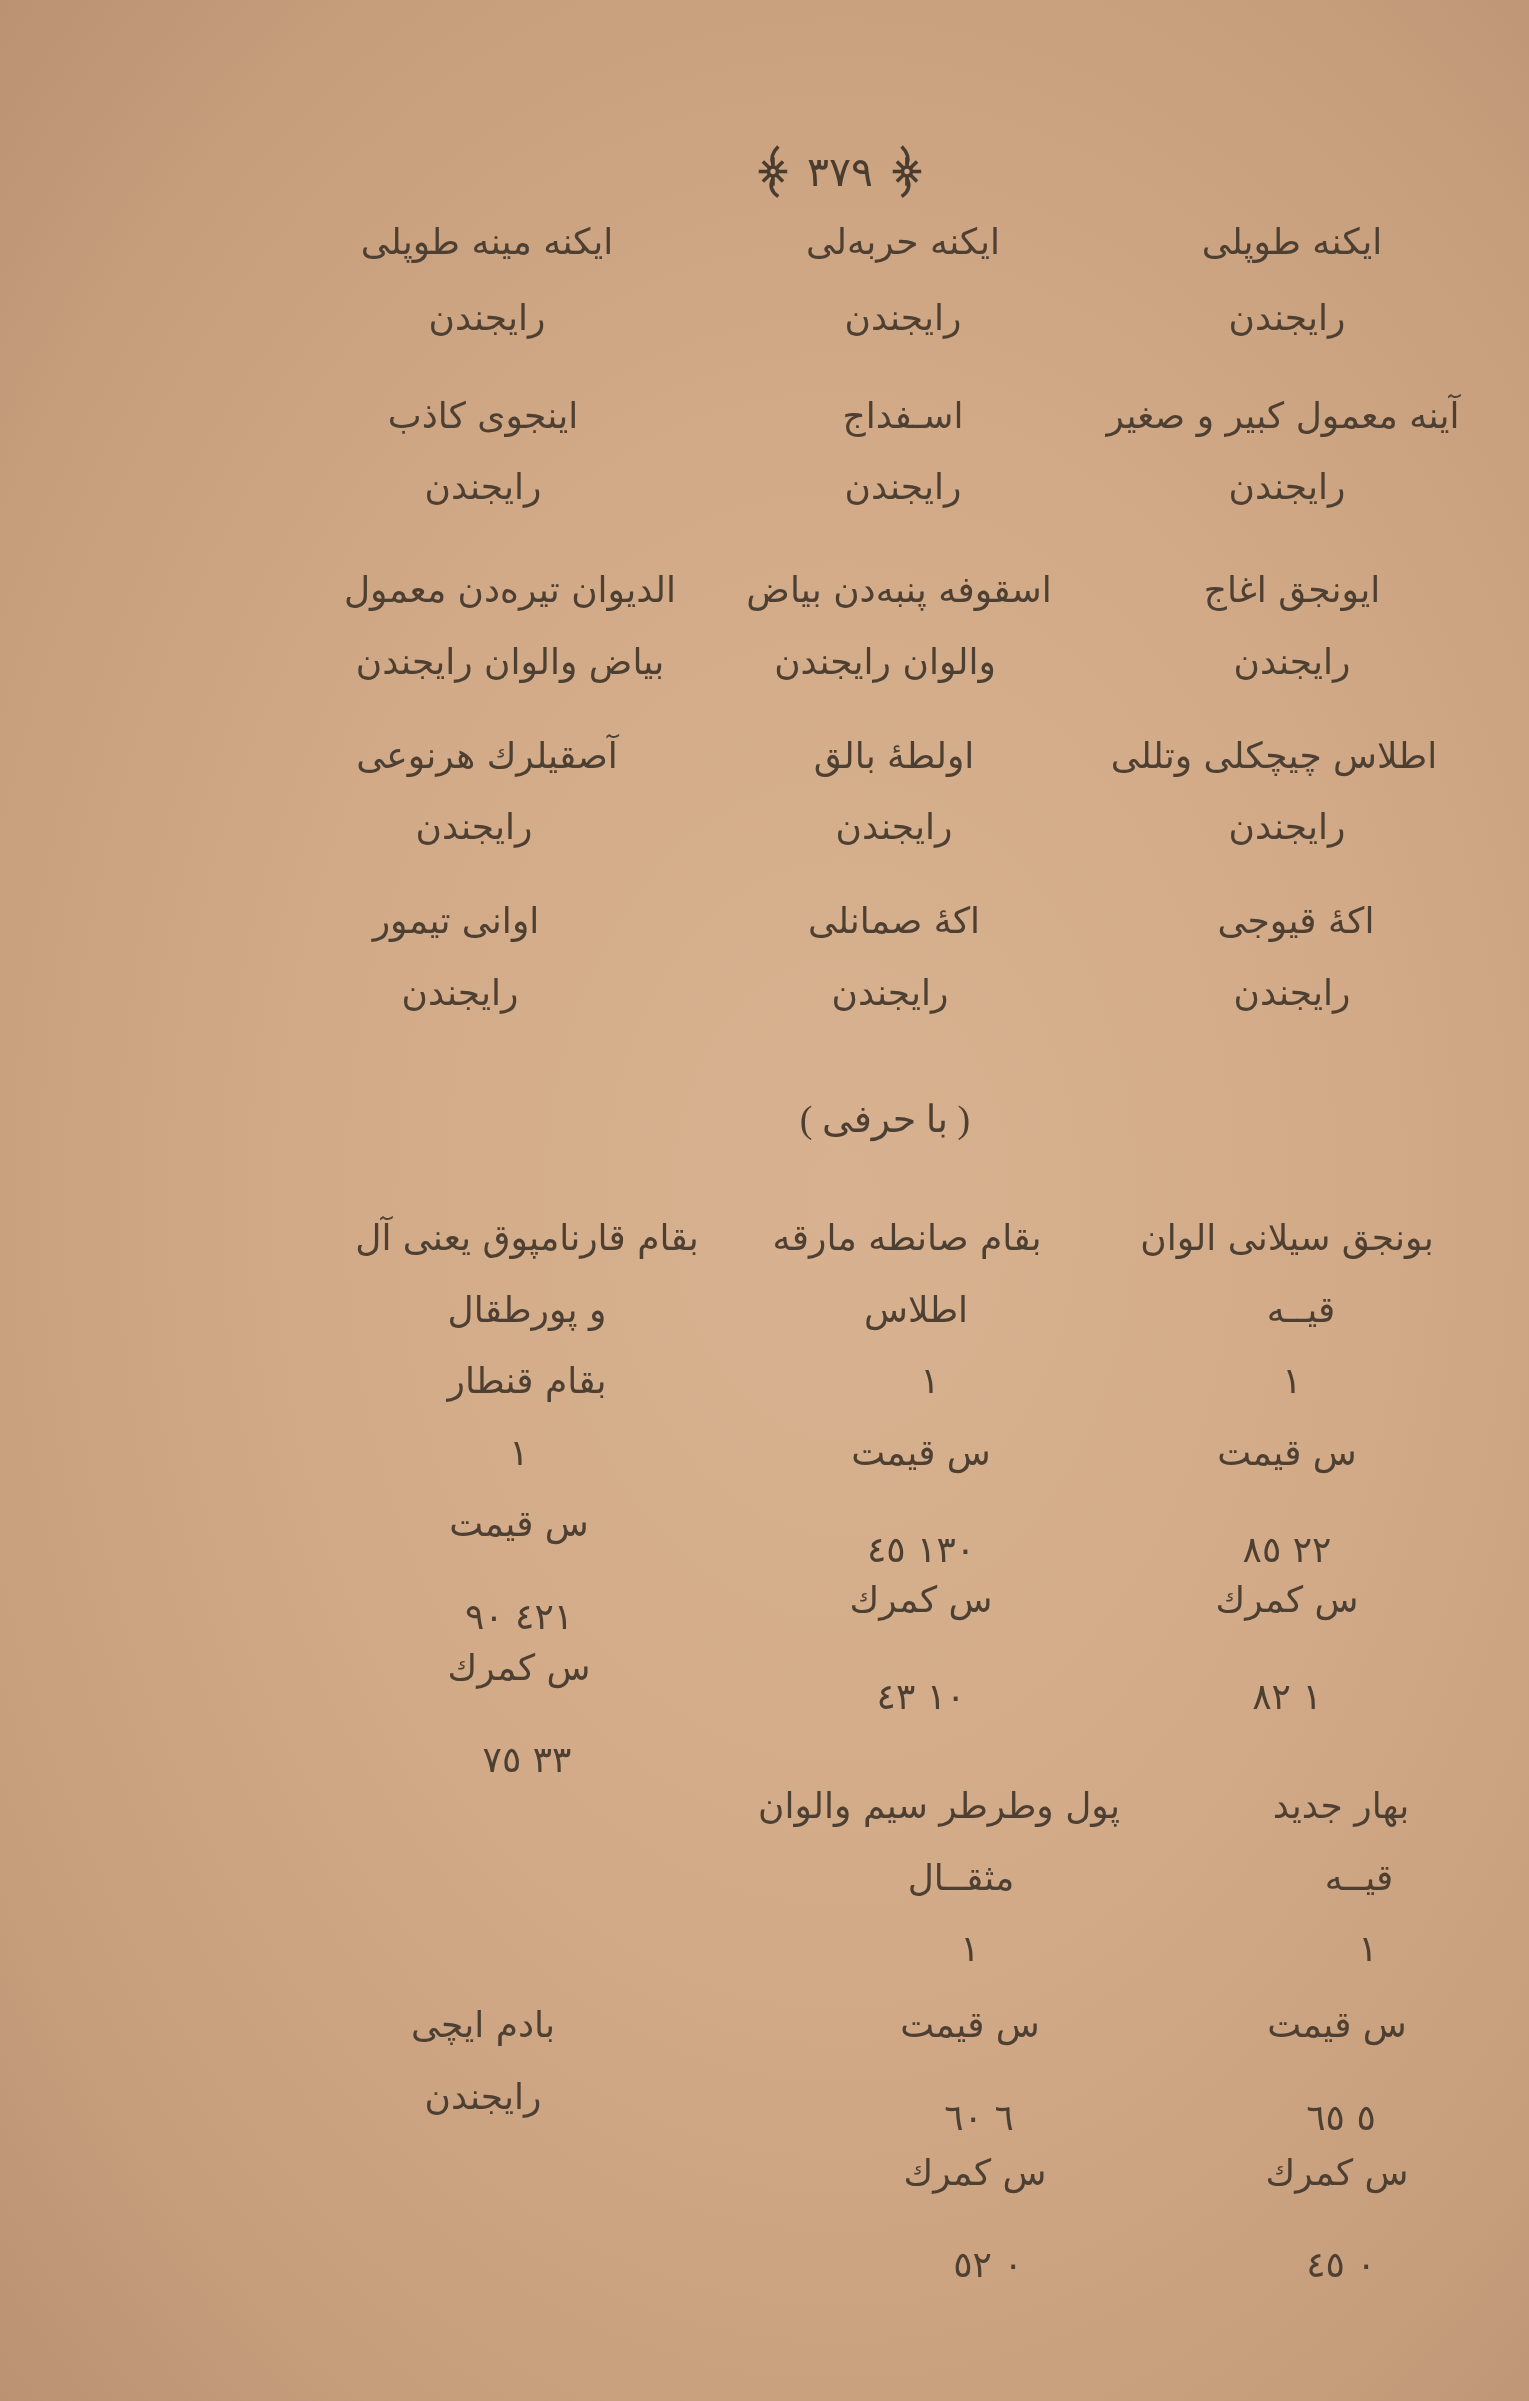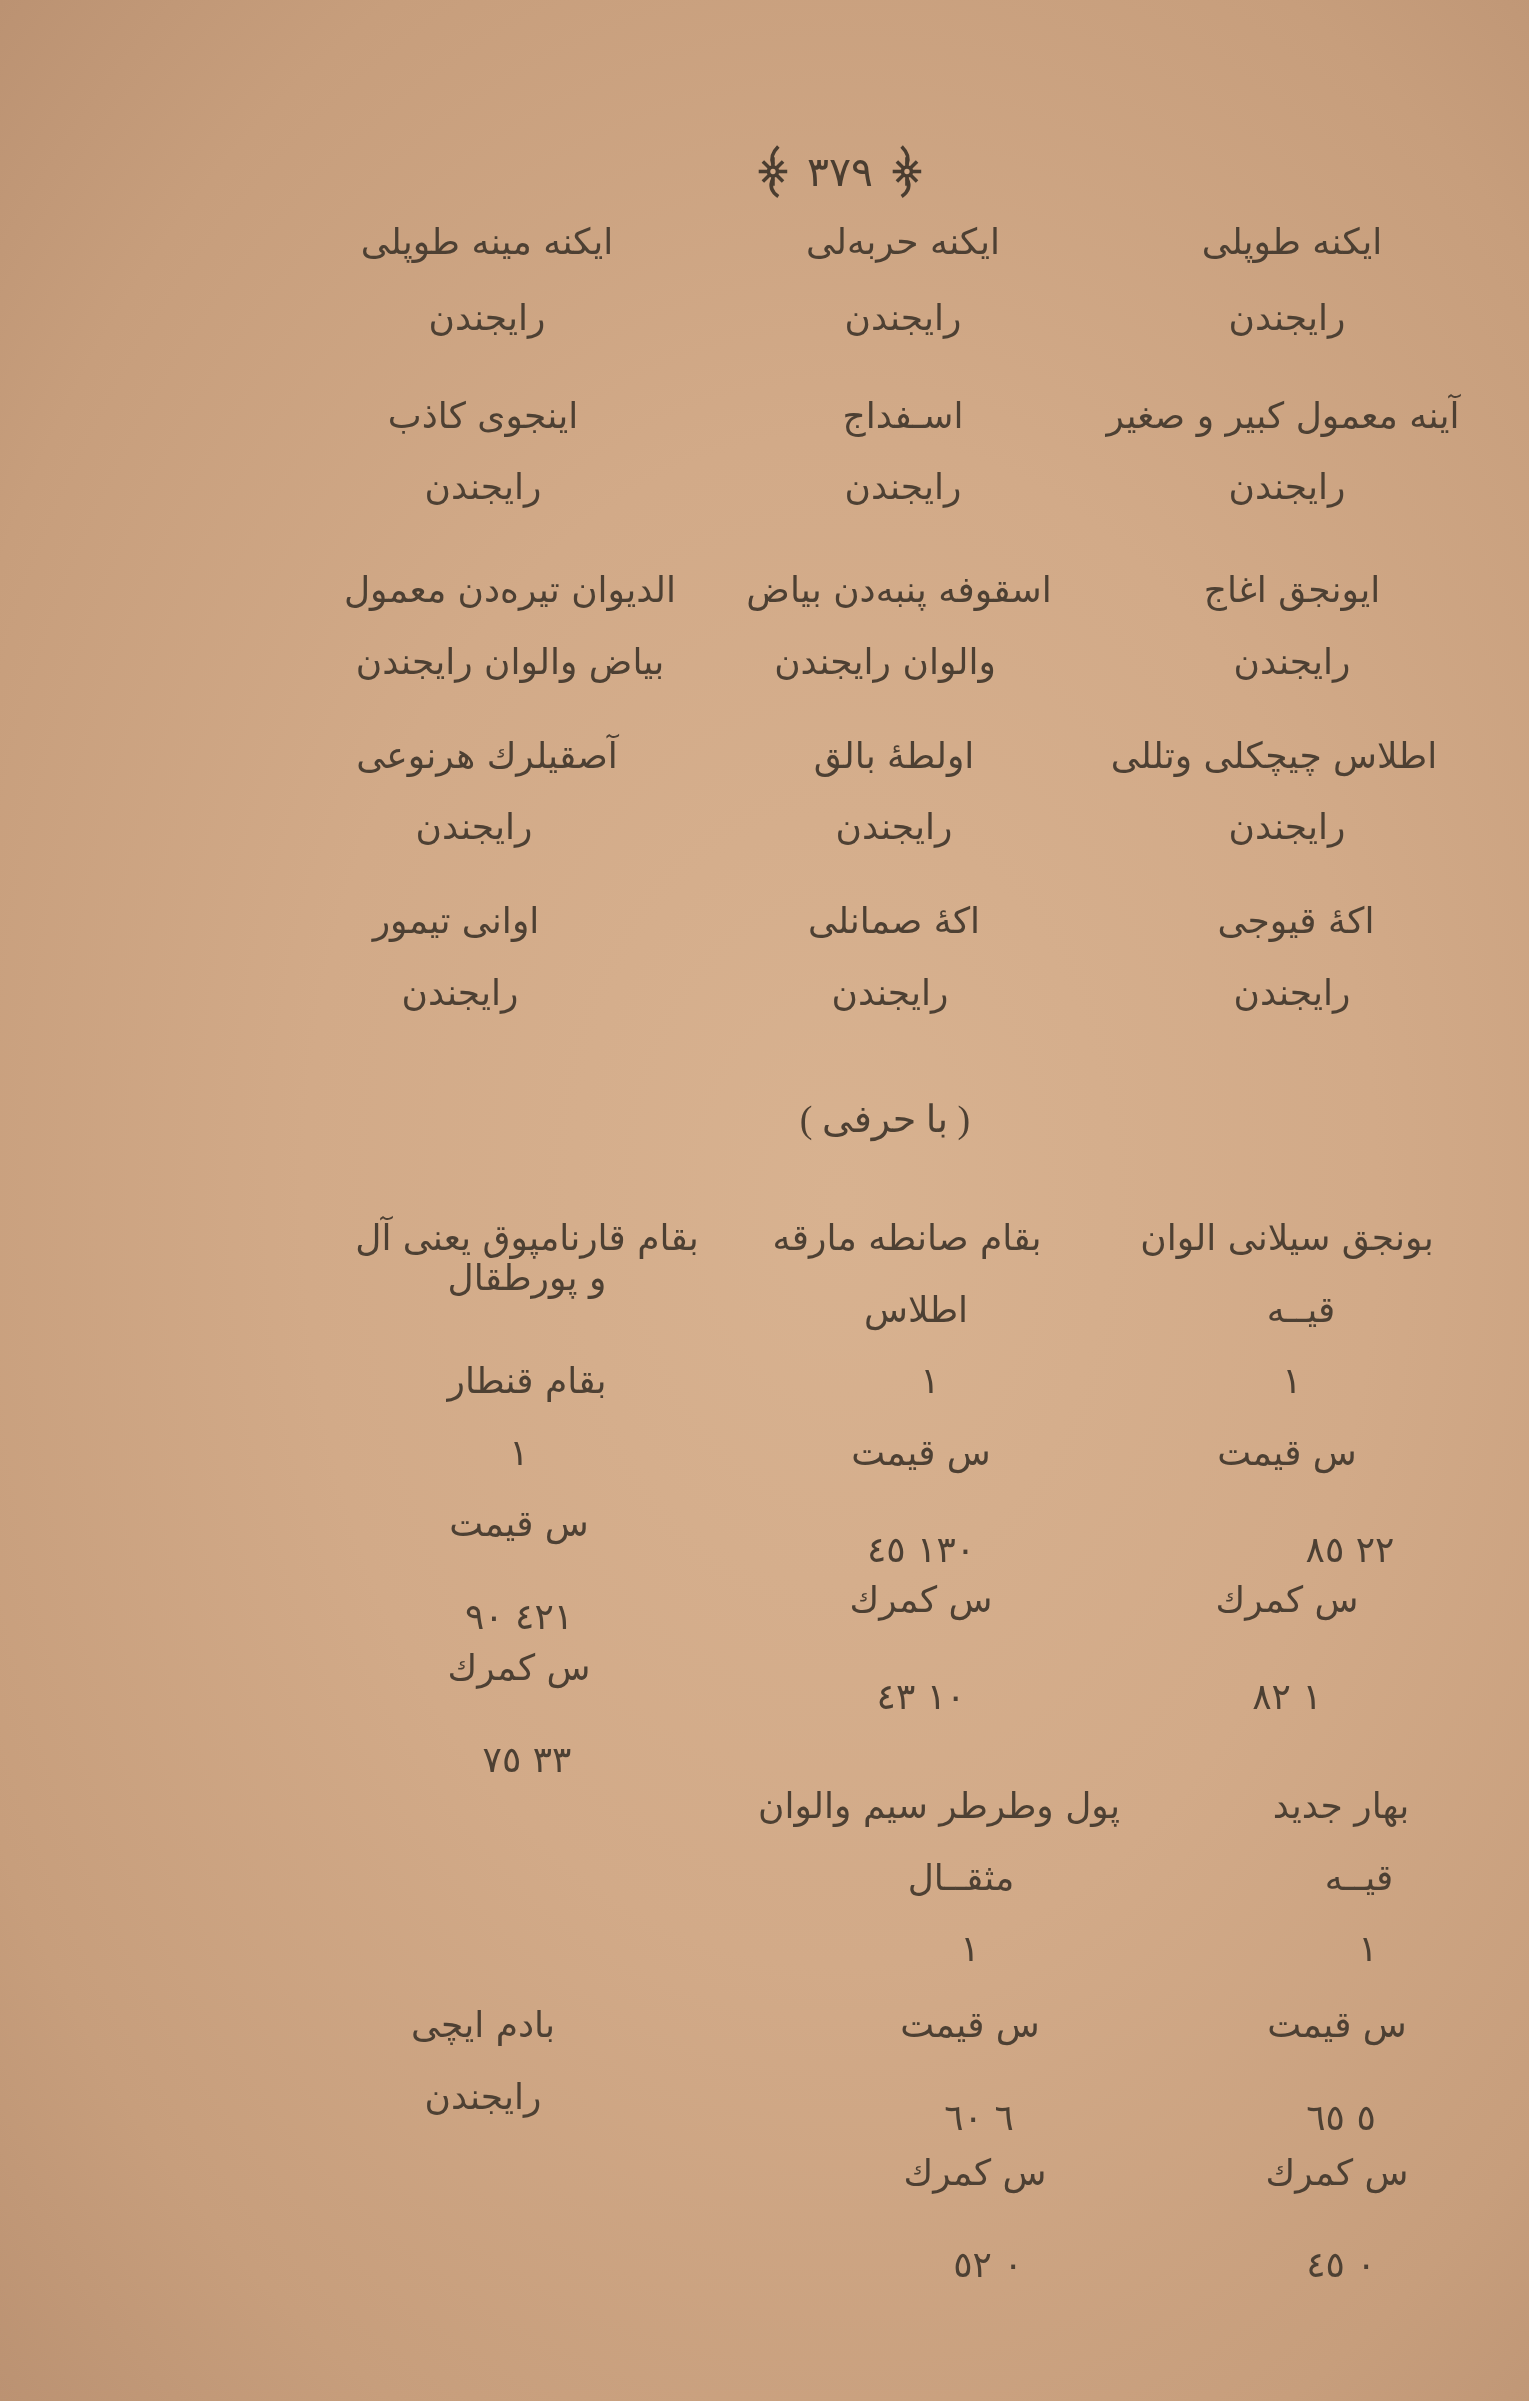--- a/index.html
+++ b/index.html
@@ -91,34 +91,34 @@
   <div class="ln" style="left:474px;top:809px">رایجندن</div>
   <div class="ln" style="left:456px;top:903px">اوانی تیمور</div>
   <div class="ln" style="left:460px;top:975px">رایجندن</div>
 
   <div class="ln heading" style="left:885px;top:1100px">( با حرفی )</div>
 
   <div class="ln" style="left:1287px;top:1220px">بونجق سیلانی الوان</div>
   <div class="ln" style="left:1301px;top:1292px">قیــه</div>
   <div class="ln" style="left:1292px;top:1363px">١</div>
   <div class="ln" style="left:1287px;top:1435px">س قیمت</div>
-  <div class="ln num" style="left:1350px;top:1511px">٢٢  ٨٥</div>
+  <div class="ln num" style="left:1287px;top:1511px">٢٢  ٨٥</div>
   <div class="ln" style="left:1287px;top:1582px">س کمرك</div>
   <div class="ln num" style="left:1287px;top:1658px">١  ٨٢</div>
 
   <div class="ln" style="left:907px;top:1220px">بقام صانطه مارقه</div>
   <div class="ln" style="left:916px;top:1292px">اطلاس</div>
   <div class="ln" style="left:930px;top:1363px">١</div>
   <div class="ln" style="left:921px;top:1435px">س قیمت</div>
   <div class="ln num" style="left:921px;top:1511px">١٣٠  ٤٥</div>
   <div class="ln" style="left:921px;top:1582px">س کمرك</div>
   <div class="ln num" style="left:921px;top:1658px">١٠  ٤٣</div>
 
   <div class="ln" style="left:527px;top:1220px">بقام قارنامپوق یعنی آل</div>
-  <div class="ln" style="left:527px;top:1260px">و پورطقال</div>
+  <div class="ln" style="left:527px;top:1292px">و پورطقال</div>
   <div class="ln" style="left:527px;top:1363px">بقام قنطار</div>
   <div class="ln" style="left:519px;top:1435px">١</div>
   <div class="ln" style="left:519px;top:1506px">س قیمت</div>
   <div class="ln num" style="left:519px;top:1578px">٤٢١  ٩٠</div>
   <div class="ln" style="left:519px;top:1650px">س کمرك</div>
   <div class="ln num" style="left:527px;top:1721px">٣٣  ٧٥</div>
 
   <div class="ln" style="left:1341px;top:1788px">بهار جدید</div>
   <div class="ln" style="left:1359px;top:1860px">قیــه</div>
   <div class="ln" style="left:1368px;top:1931px">١</div>

